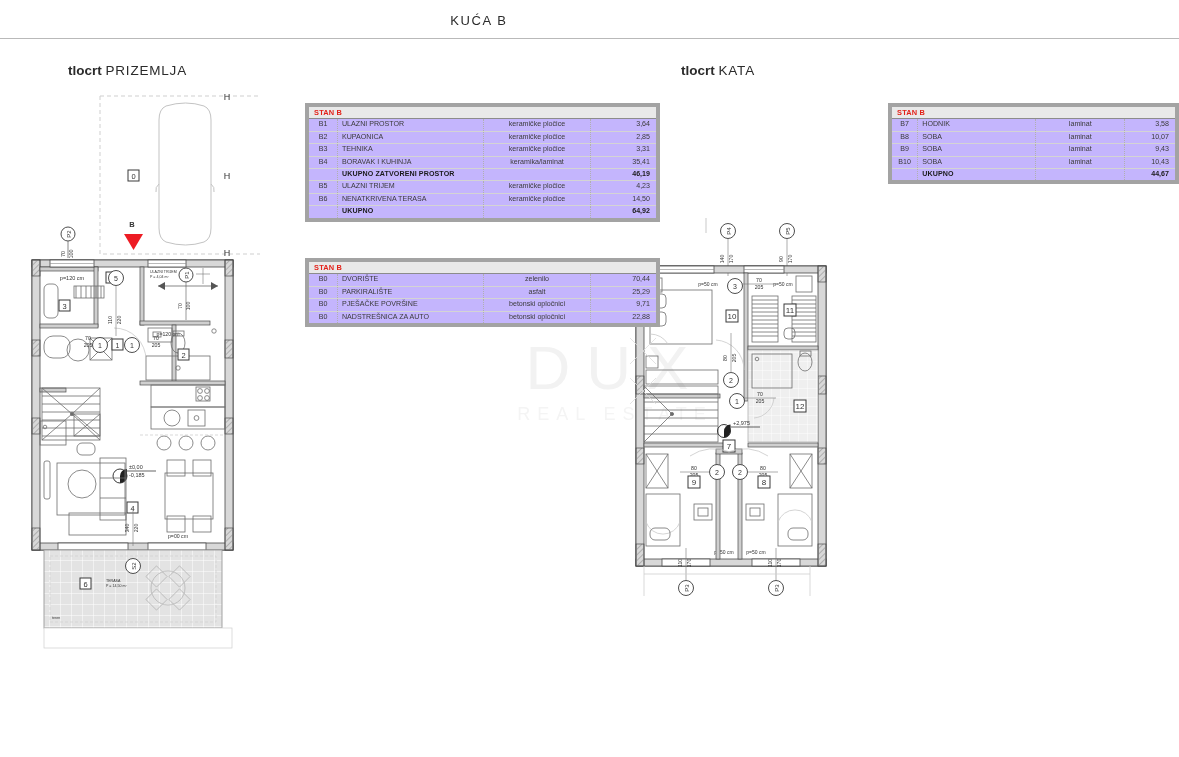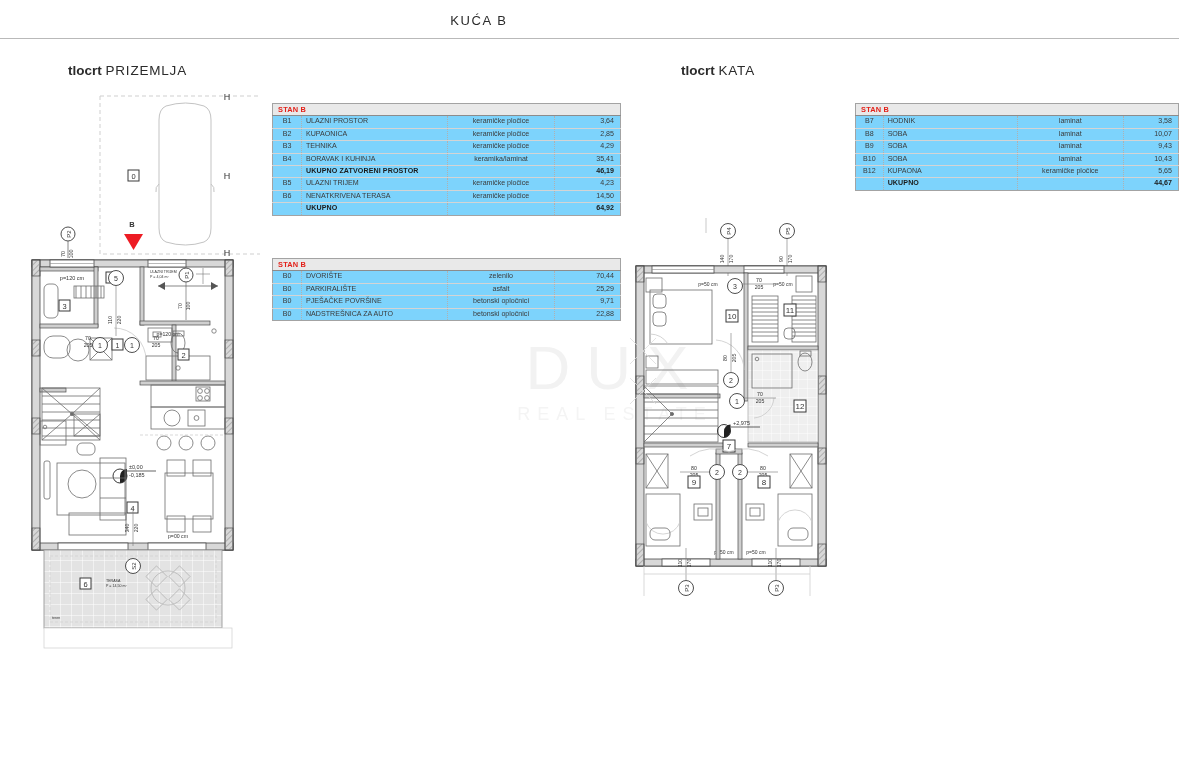--- a/index.html
+++ b/index.html
@@ -48,22 +48,23 @@
   .plan-caption .bold { font-weight: 400; letter-spacing: 0.8px; }
   #caption-prizemlja { top: 63px; left: 68px; }
   #caption-kata      { top: 63px; left: 681px; }
 
   
   .area-table {
     position: absolute;
     border-collapse: collapse;
     font-size: 7.1px;
     color: #3a3a3a;
-    background: #7dd3fc;
-    border: 1px solid #a3a3a3;
+    background: #c4b5fd;
+    border: 4px solid #a3a3a3;
+    margin-left: 33px;
   }
   .area-table td {
     padding: 0 3px;
     height: 11.4px;
     line-height: 11.4px;
     border: none;
     white-space: nowrap;
     vertical-align: middle;
   }
   .area-table tr.row td { border-bottom: 1px solid #d4d4d4; }
@@ -645,21 +646,21 @@
       <tr class="row">
         <td class="c-code">B2</td>
         <td class="c-name">KUPAONICA</td>
         <td class="c-mat">keramičke pločice</td>
         <td class="c-val">2,85</td>
       </tr>
       <tr class="row">
         <td class="c-code">B3</td>
         <td class="c-name">TEHNIKA</td>
         <td class="c-mat">keramičke pločice</td>
-        <td class="c-val">4,29</td>
+        <td class="c-val">3,31</td>
       </tr>
       <tr class="row">
         <td class="c-code">B4</td>
         <td class="c-name">BORAVAK I KUHINJA</td>
         <td class="c-mat">keramika/laminat</td>
         <td class="c-val">35,41</td>
       </tr>
       <tr class="row total">
         <td class="c-code"></td>
         <td class="c-name">UKUPNO ZATVORENI PROSTOR</td>
@@ -741,26 +742,20 @@
         <td class="c-name">SOBA</td>
         <td class="c-mat">laminat</td>
         <td class="c-val">9,43</td>
       </tr>
       <tr class="row">
         <td class="c-code">B10</td>
         <td class="c-name">SOBA</td>
         <td class="c-mat">laminat</td>
         <td class="c-val">10,43</td>
       </tr>
-      <tr class="row">
-        <td class="c-code">B12</td>
-        <td class="c-name">KUPAONA</td>
-        <td class="c-mat">keramičke pločice</td>
-        <td class="c-val">5,65</td>
-      </tr>
       <tr class="row total">
         <td class="c-code"></td>
         <td class="c-name">UKUPNO</td>
         <td class="c-mat"></td>
         <td class="c-val">44,67</td>
       </tr>
     </tbody>
 </table>
 
 </body></html>

